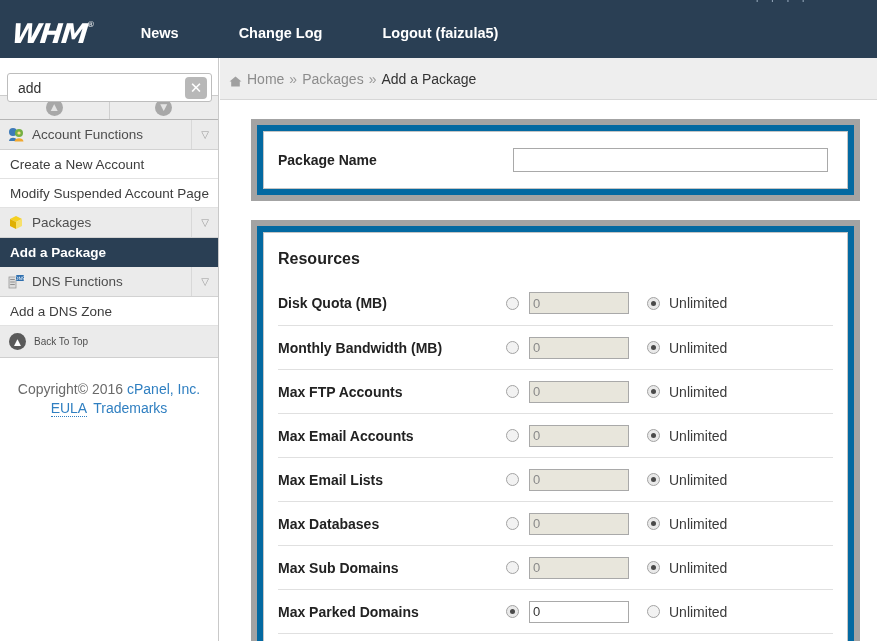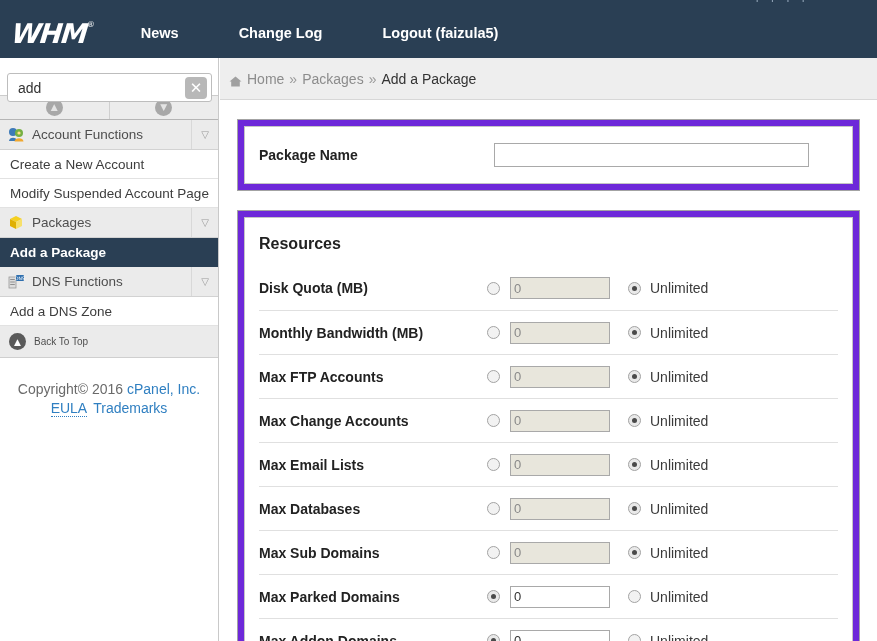--- a/index.html
+++ b/index.html
@@ -176,23 +176,23 @@
   .crumb-sep { font-size: 14px; color: #9a9a9a; margin: 0 5px; }
 
   #main {
     position: absolute; left: 220px; top: 100px;
     width: 657px; height: 541px;
     background: #ffffff;
     overflow: hidden;
   }
 
   .panel {
-    margin: 19px 17px 0 17px;
-    background: #6d28d9;
-    border: 1px solid #a3a3a3;
+    margin: 19px 17px 0 31px;
+    background: #0369a1;
+    border: 6px solid #a3a3a3;
     padding: 6px;
   }
   .panel-inner {
     background: #ffffff;
     border: 1px solid #c5c5c5;
     padding: 0 14px;
   }
 
   .field-row {
     display: flex; align-items: center;
@@ -406,21 +406,21 @@
             <span class="unl-label">Unlimited</span>
           </div>
           <div class="res-row">
             <div class="res-label">Max FTP Accounts</div>
             <span class="radio"></span>
             <input type="text" class="num-input disabled" disabled="disabled" value="0" style="">
             <span class="radio on"></span>
             <span class="unl-label">Unlimited</span>
           </div>
           <div class="res-row">
-            <div class="res-label">Max Change Accounts</div>
+            <div class="res-label">Max Email Accounts</div>
             <span class="radio"></span>
             <input type="text" class="num-input disabled" disabled="disabled" value="0" style="">
             <span class="radio on"></span>
             <span class="unl-label">Unlimited</span>
           </div>
           <div class="res-row">
             <div class="res-label">Max Email Lists</div>
             <span class="radio"></span>
             <input type="text" class="num-input disabled" disabled="disabled" value="0" style="">
             <span class="radio on"></span>

